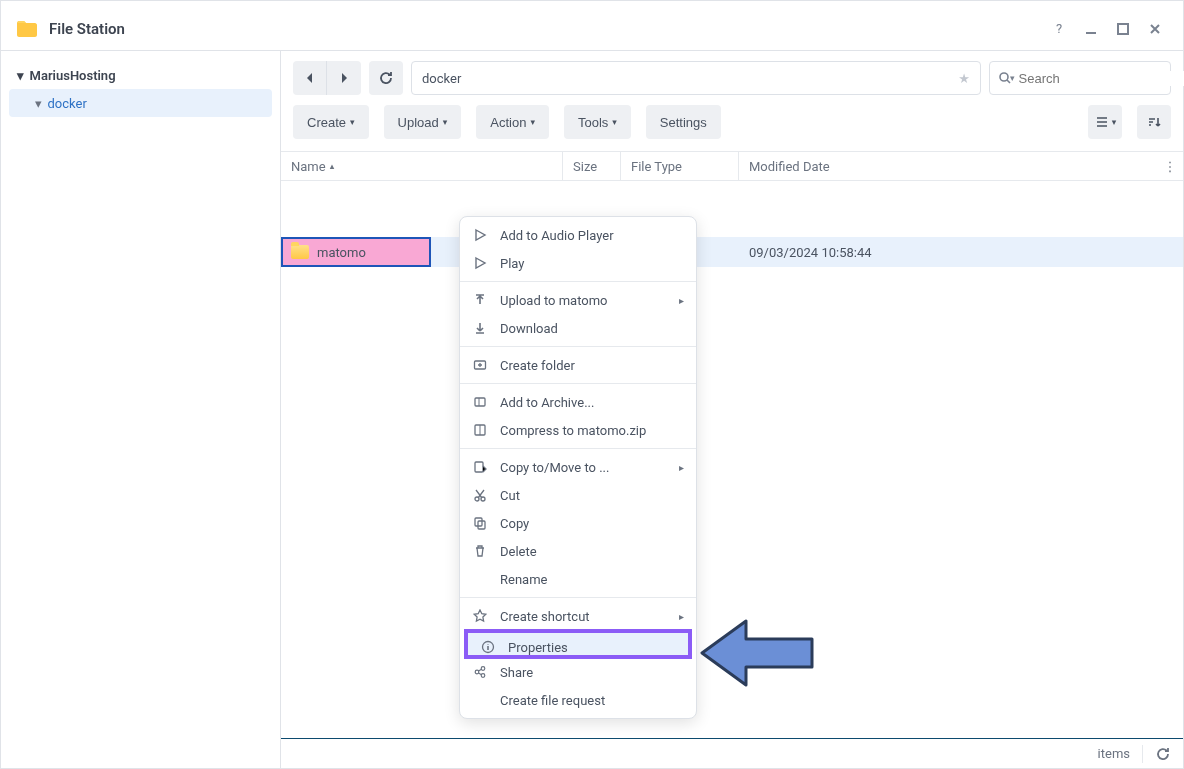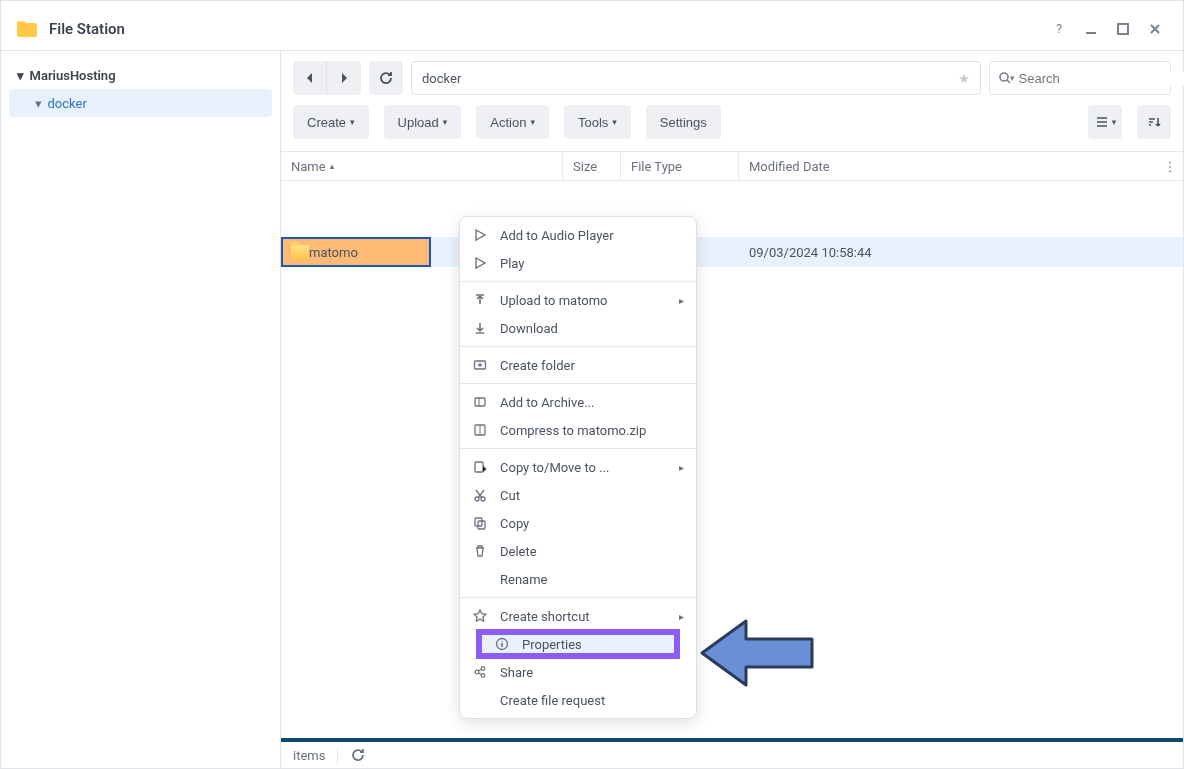--- a/index.html
+++ b/index.html
@@ -49,32 +49,32 @@
 .col-type { width: 118px; }
 .col-date { flex: 1; border-right: none; }
 .col-more { width: 26px; display: flex; align-items: center; justify-content: center; cursor: pointer; color: #6b7380; }
 .file-area { flex: 1; position: relative; }
 .file-row { position: absolute; left: 0; right: 0; top: 56px; height: 30px; background: #e8f1fc; display: flex; align-items: center; }
 .file-row .cell { padding: 0 10px; }
 .file-row .cell-name { width: 282px; display:flex; align-items:center; gap:8px; }
 .file-row .cell-size { width: 58px; }
 .file-row .cell-type { width: 118px; }
 .file-row .cell-date { flex: 1; }
-.sel-box { position: absolute; left: 0px; top: 56px; width: 150px; height: 30px; border: 2px solid #1e55b8; display: flex; align-items: center; padding: 0 8px; background: #fdba74; z-index: 2; }
+.sel-box { position: absolute; left: 0px; top: 56px; width: 150px; height: 30px; border: 2px solid #1e55b8; display: flex; align-items: center; gap: 8px; padding: 0 8px; background: #f9a8d4; z-index: 2; }
 .folder-icon { width: 18px; height: 14px; display: inline-block; background: linear-gradient(#ffe08a,#ffc845); border-radius: 2px; position: relative; }
 .folder-icon::before { content:""; position:absolute; left:0; top:-3px; width:8px; height:4px; background:#ffd560; border-radius:2px 2px 0 0; }
 .context-menu { position: absolute; left: 459px; top: 216px; width: 238px; background: #fff; border: 1px solid #dde1e7; box-shadow: 0 4px 16px rgba(0,0,0,0.12); border-radius: 8px; z-index: 5; padding: 4px 0; }
 .menu-item { height: 28px; display: flex; align-items: center; padding: 0 12px; cursor: pointer; color: #4a5361; gap: 12px; position: relative; }
 .menu-item .mi-icon { width: 16px; height: 16px; display: flex; align-items: center; justify-content: center; color: #6b7380; flex-shrink: 0; }
 .menu-item .mi-label { flex: 1; }
 .menu-item .mi-arrow { font-size: 10px; color: #6b7380; }
-.menu-item.highlight { border: 6px solid #8b5cf6; background: #e8f1fc; height: 30px; margin: -1px 16px; }
+.menu-item.highlight { border: 4px solid #8b5cf6; background: #e8f1fc; height: 30px; margin: -1px 4px; align-items: flex-end; }
 .menu-sep { height: 1px; background: #e6e9ed; margin: 4px 0; }
 .pointer { position: absolute; left: 700px; top: 617px; z-index: 6; }
-.statusbar { height: 30px; border-top: 4px solid #0c4a6e; display: flex; align-items: center; padding: 0 12px; gap: 12px; color: #6b7380; }
+.statusbar { height: 30px; border-top: 1px solid #0c4a6e; display: flex; align-items: center; justify-content: flex-end; padding: 0 12px; gap: 12px; color: #6b7380; }
 .statusbar .sep { width: 1px; height: 18px; background: #e6e9ed; }
 svg { display: block; }
 </style>
 </head>
 <body>
 
 <div class="window">
   <div class="titlebar">
     <span class="app-icon">
       <svg width="24" height="24" viewBox="0 0 24 24">

